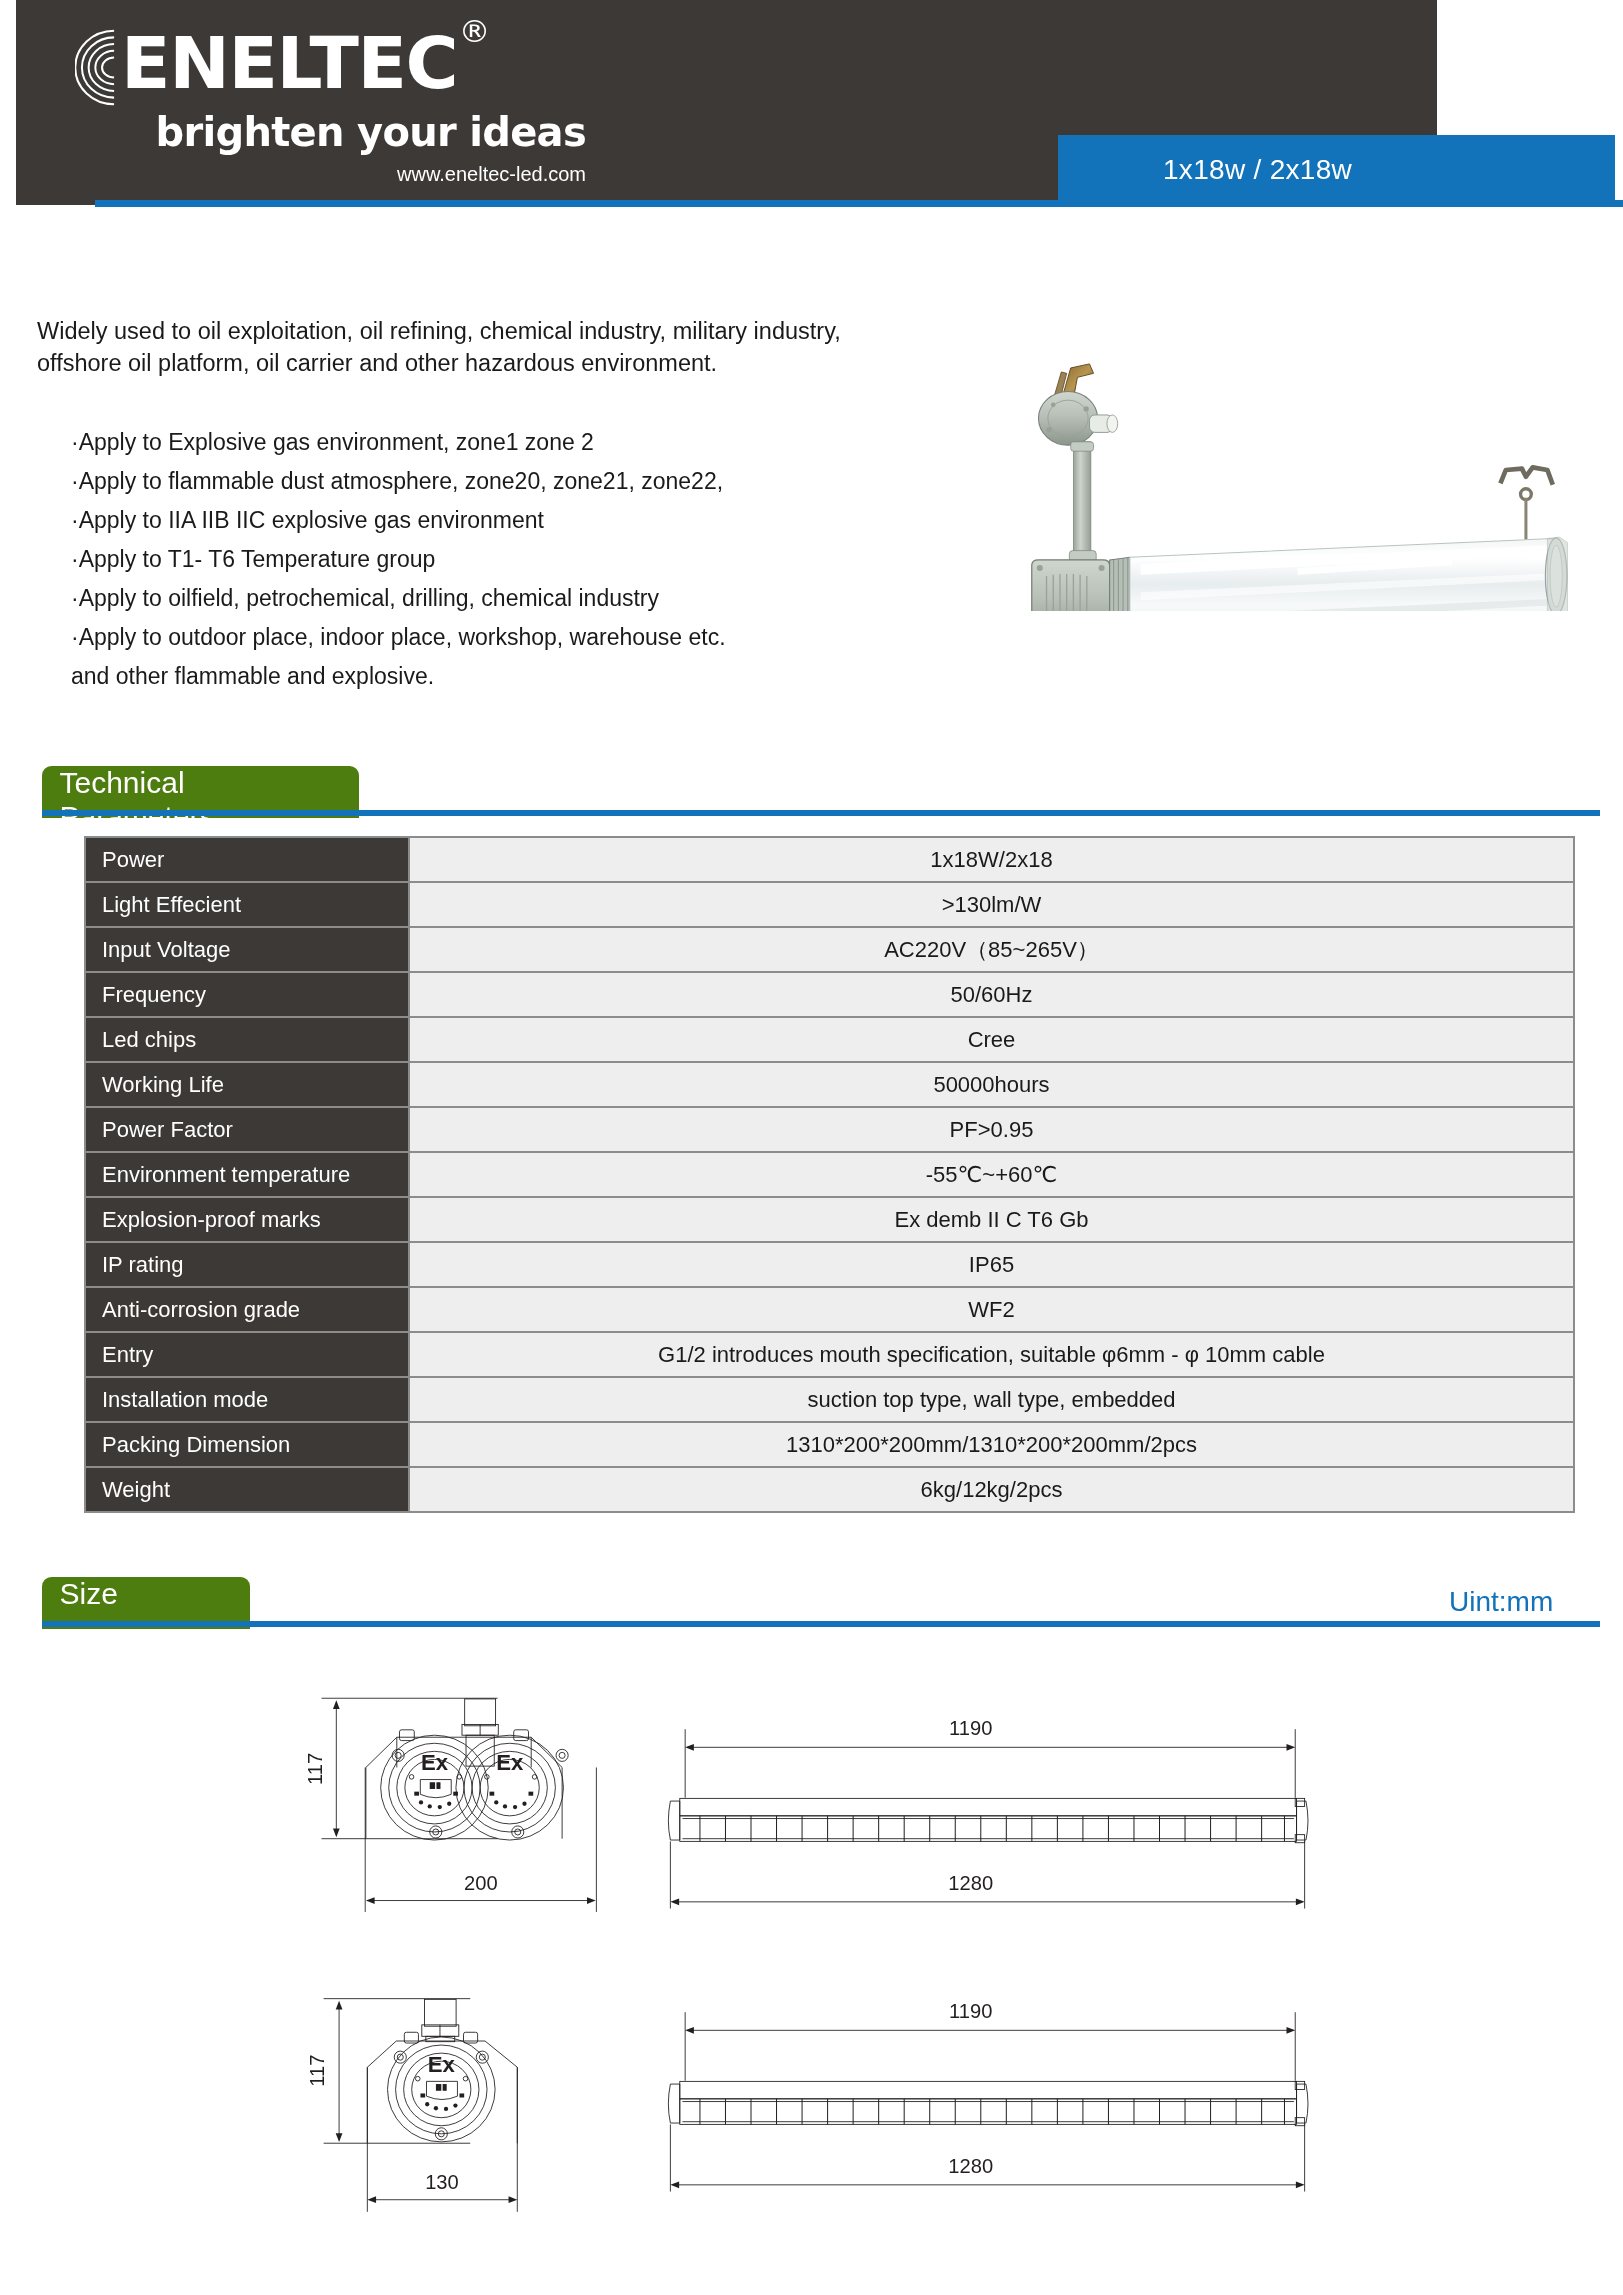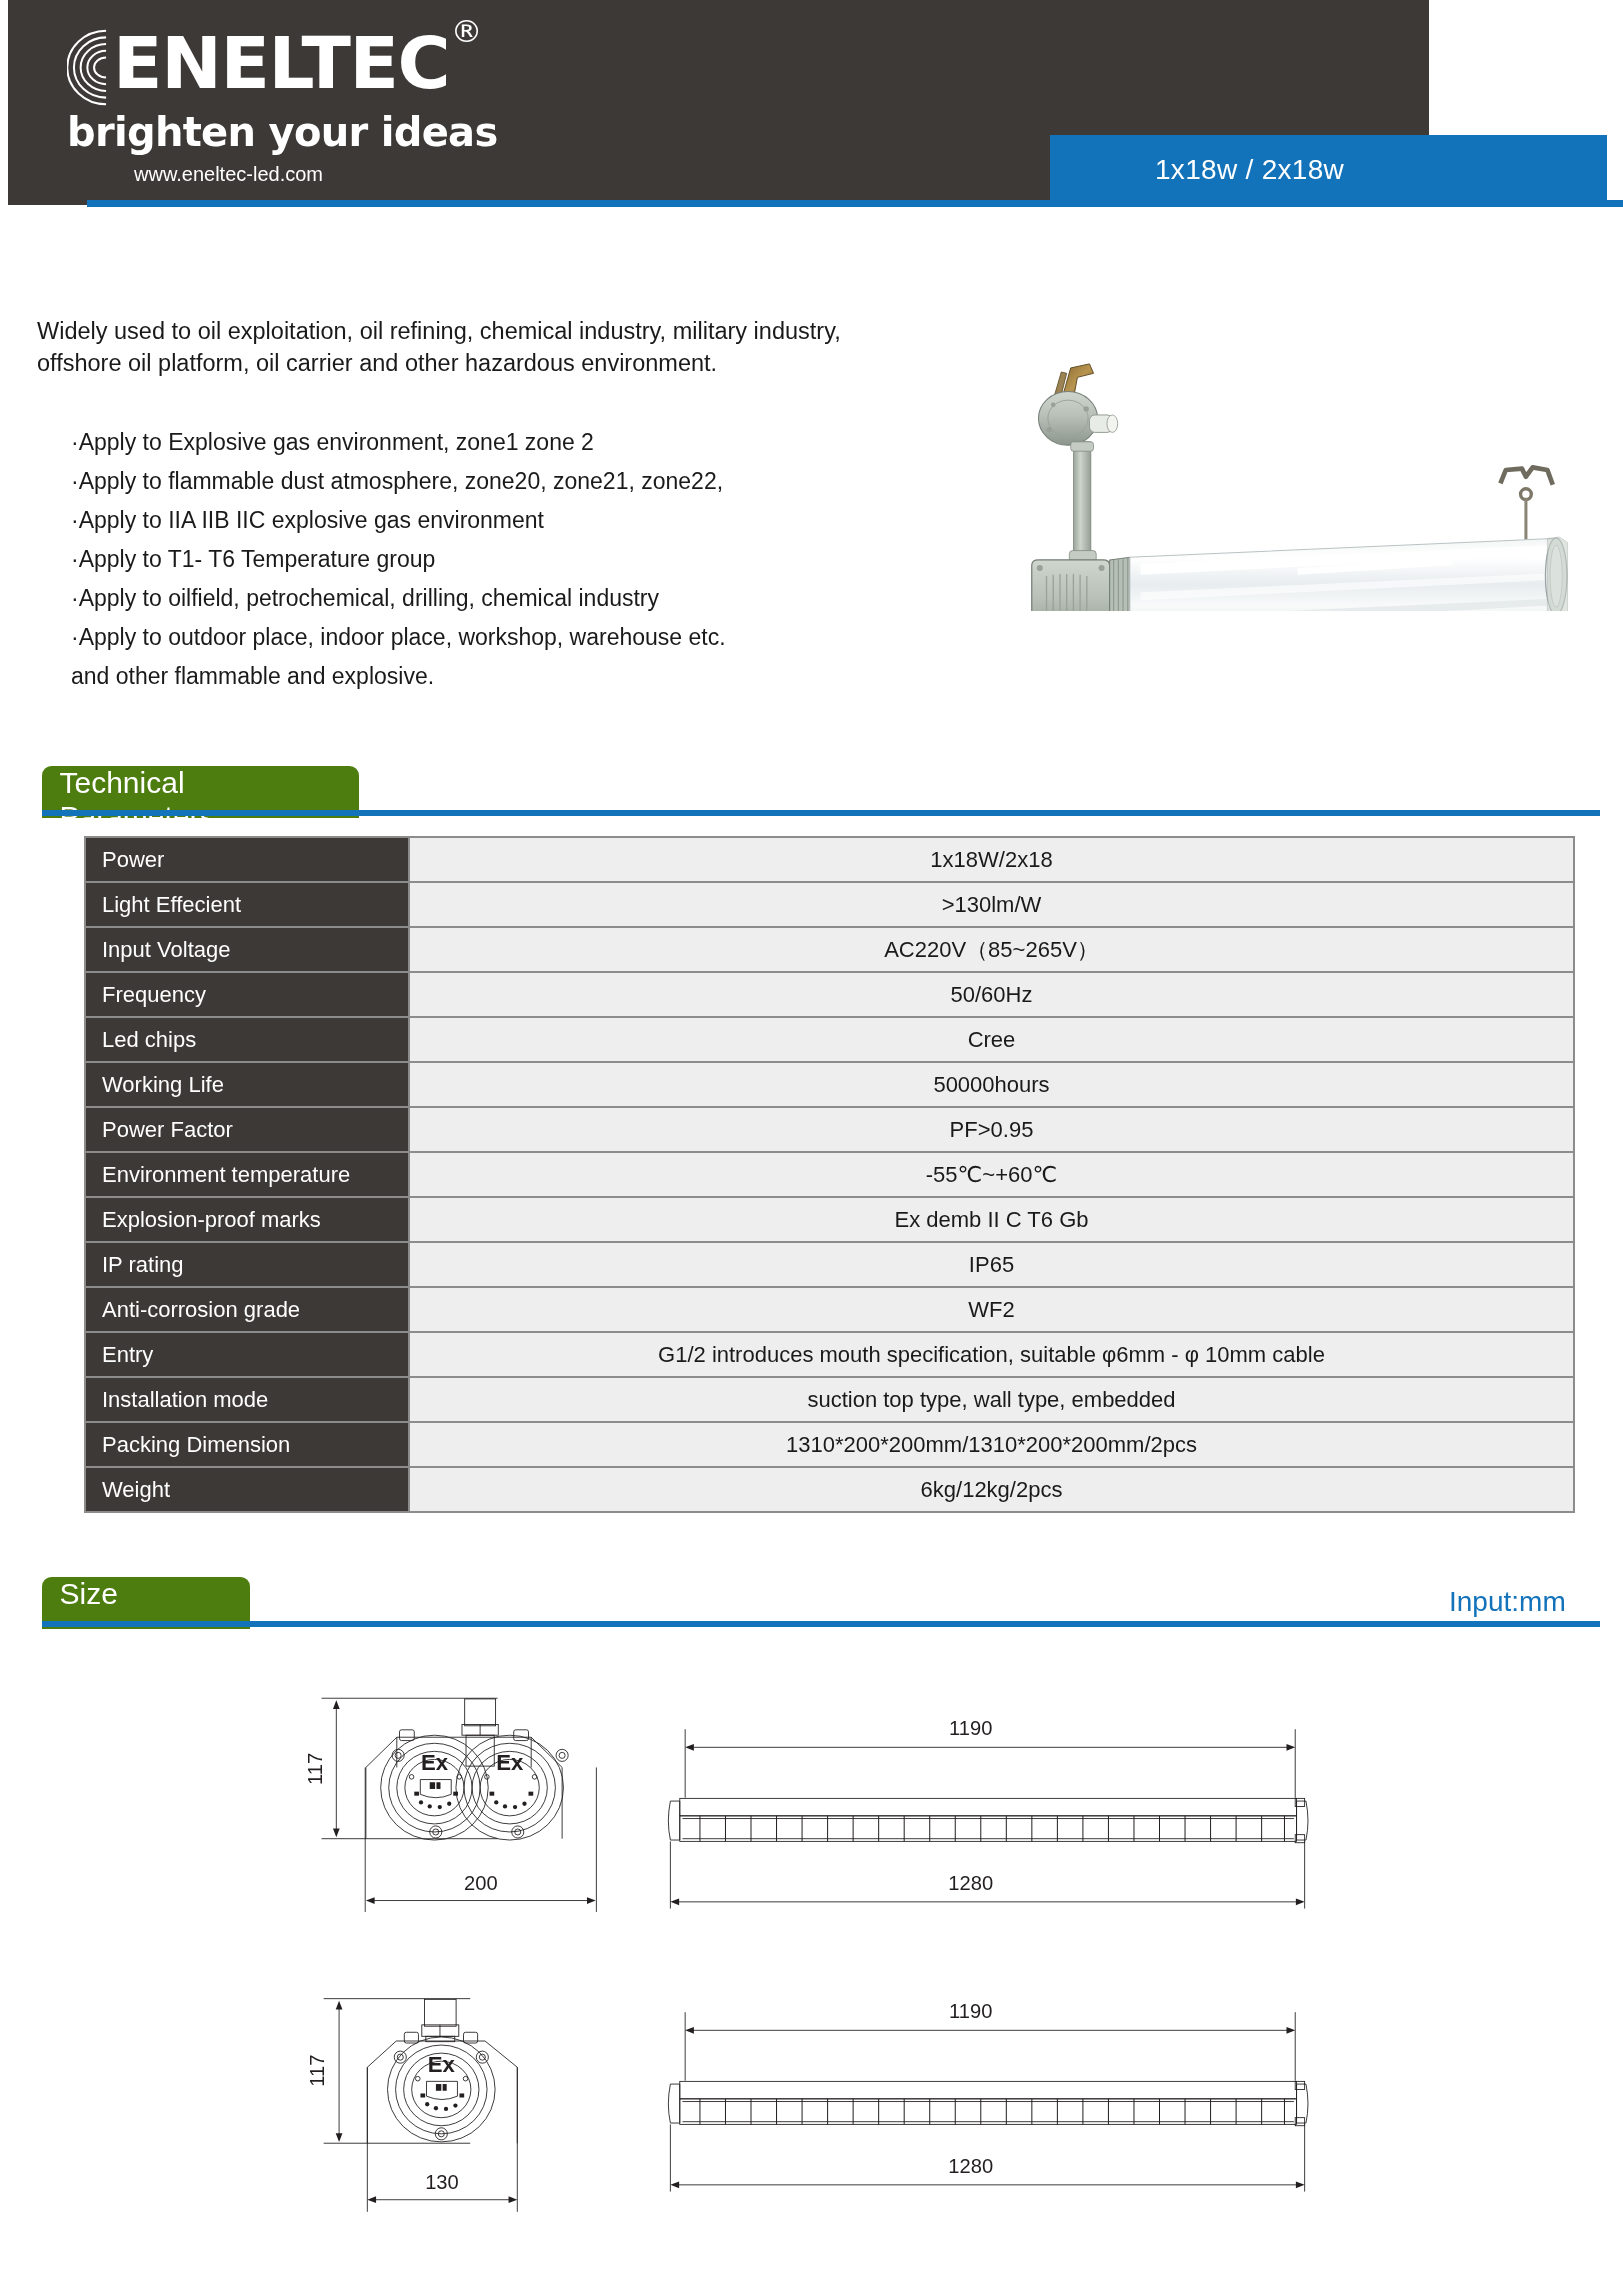--- a/index.html
+++ b/index.html
@@ -4,22 +4,23 @@
 <style>
   html,body{margin:0;padding:0;background:#fff;}
   body{
     width:1623px;height:2295px;position:relative;overflow:hidden;
     font-family:"Liberation Sans","DejaVu Sans",sans-serif;
     color:#231f20;
   }
 
   
   .header{
-    position:absolute;left:8px;top:0;width:1421px;height:205px;
+    position:absolute;left:16px;top:0;width:1421px;height:205px;
     background:#3d3936;
+    text-align:right;
   }
   .header-blue-rule{
     position:absolute;left:79px;top:200px;width:1544px;height:6.7px;
     background:#1272ba;
   }
   .logo-wrap{position:absolute;left:59px;top:28px;width:511px;}
   .logo-row{display:flex;align-items:flex-start;}
   .logo-mark{
     width:42px;height:79px;position:relative;margin-right:4px;flex:0 0 auto;
   }
@@ -331,21 +332,21 @@
       <td class="v">6kg/12kg/2pcs</td>
     </tr>
   </tbody>
 </table>
 
 <div class="sec" style="top:1573px;width:1558px;height:55px;">
   <div class="sec-tab" style="width:208px;font-size:30px;">
     <span>Size</span>
   </div>
   <div class="sec-rule" style="width:1558px;"></div>
-  <div class="sec-unit" style="left:1407px;">Input:mm</div>
+  <div class="sec-unit" style="left:1407px;">Uint:mm</div>
 </div>
 
 <div class="draw" style="left:296px;top:1680px;">
   <svg width="336" height="269" viewBox="0 0 500 400">
     <g stroke="#231f20" fill="none" stroke-width="1.3">
 
       <line x1="38" y1="27" x2="300" y2="27"></line>
       <line x1="38" y1="236" x2="300" y2="236"></line>
       <line x1="103" y1="130" x2="103" y2="345"></line>
       <line x1="447" y1="130" x2="447" y2="345"></line>

